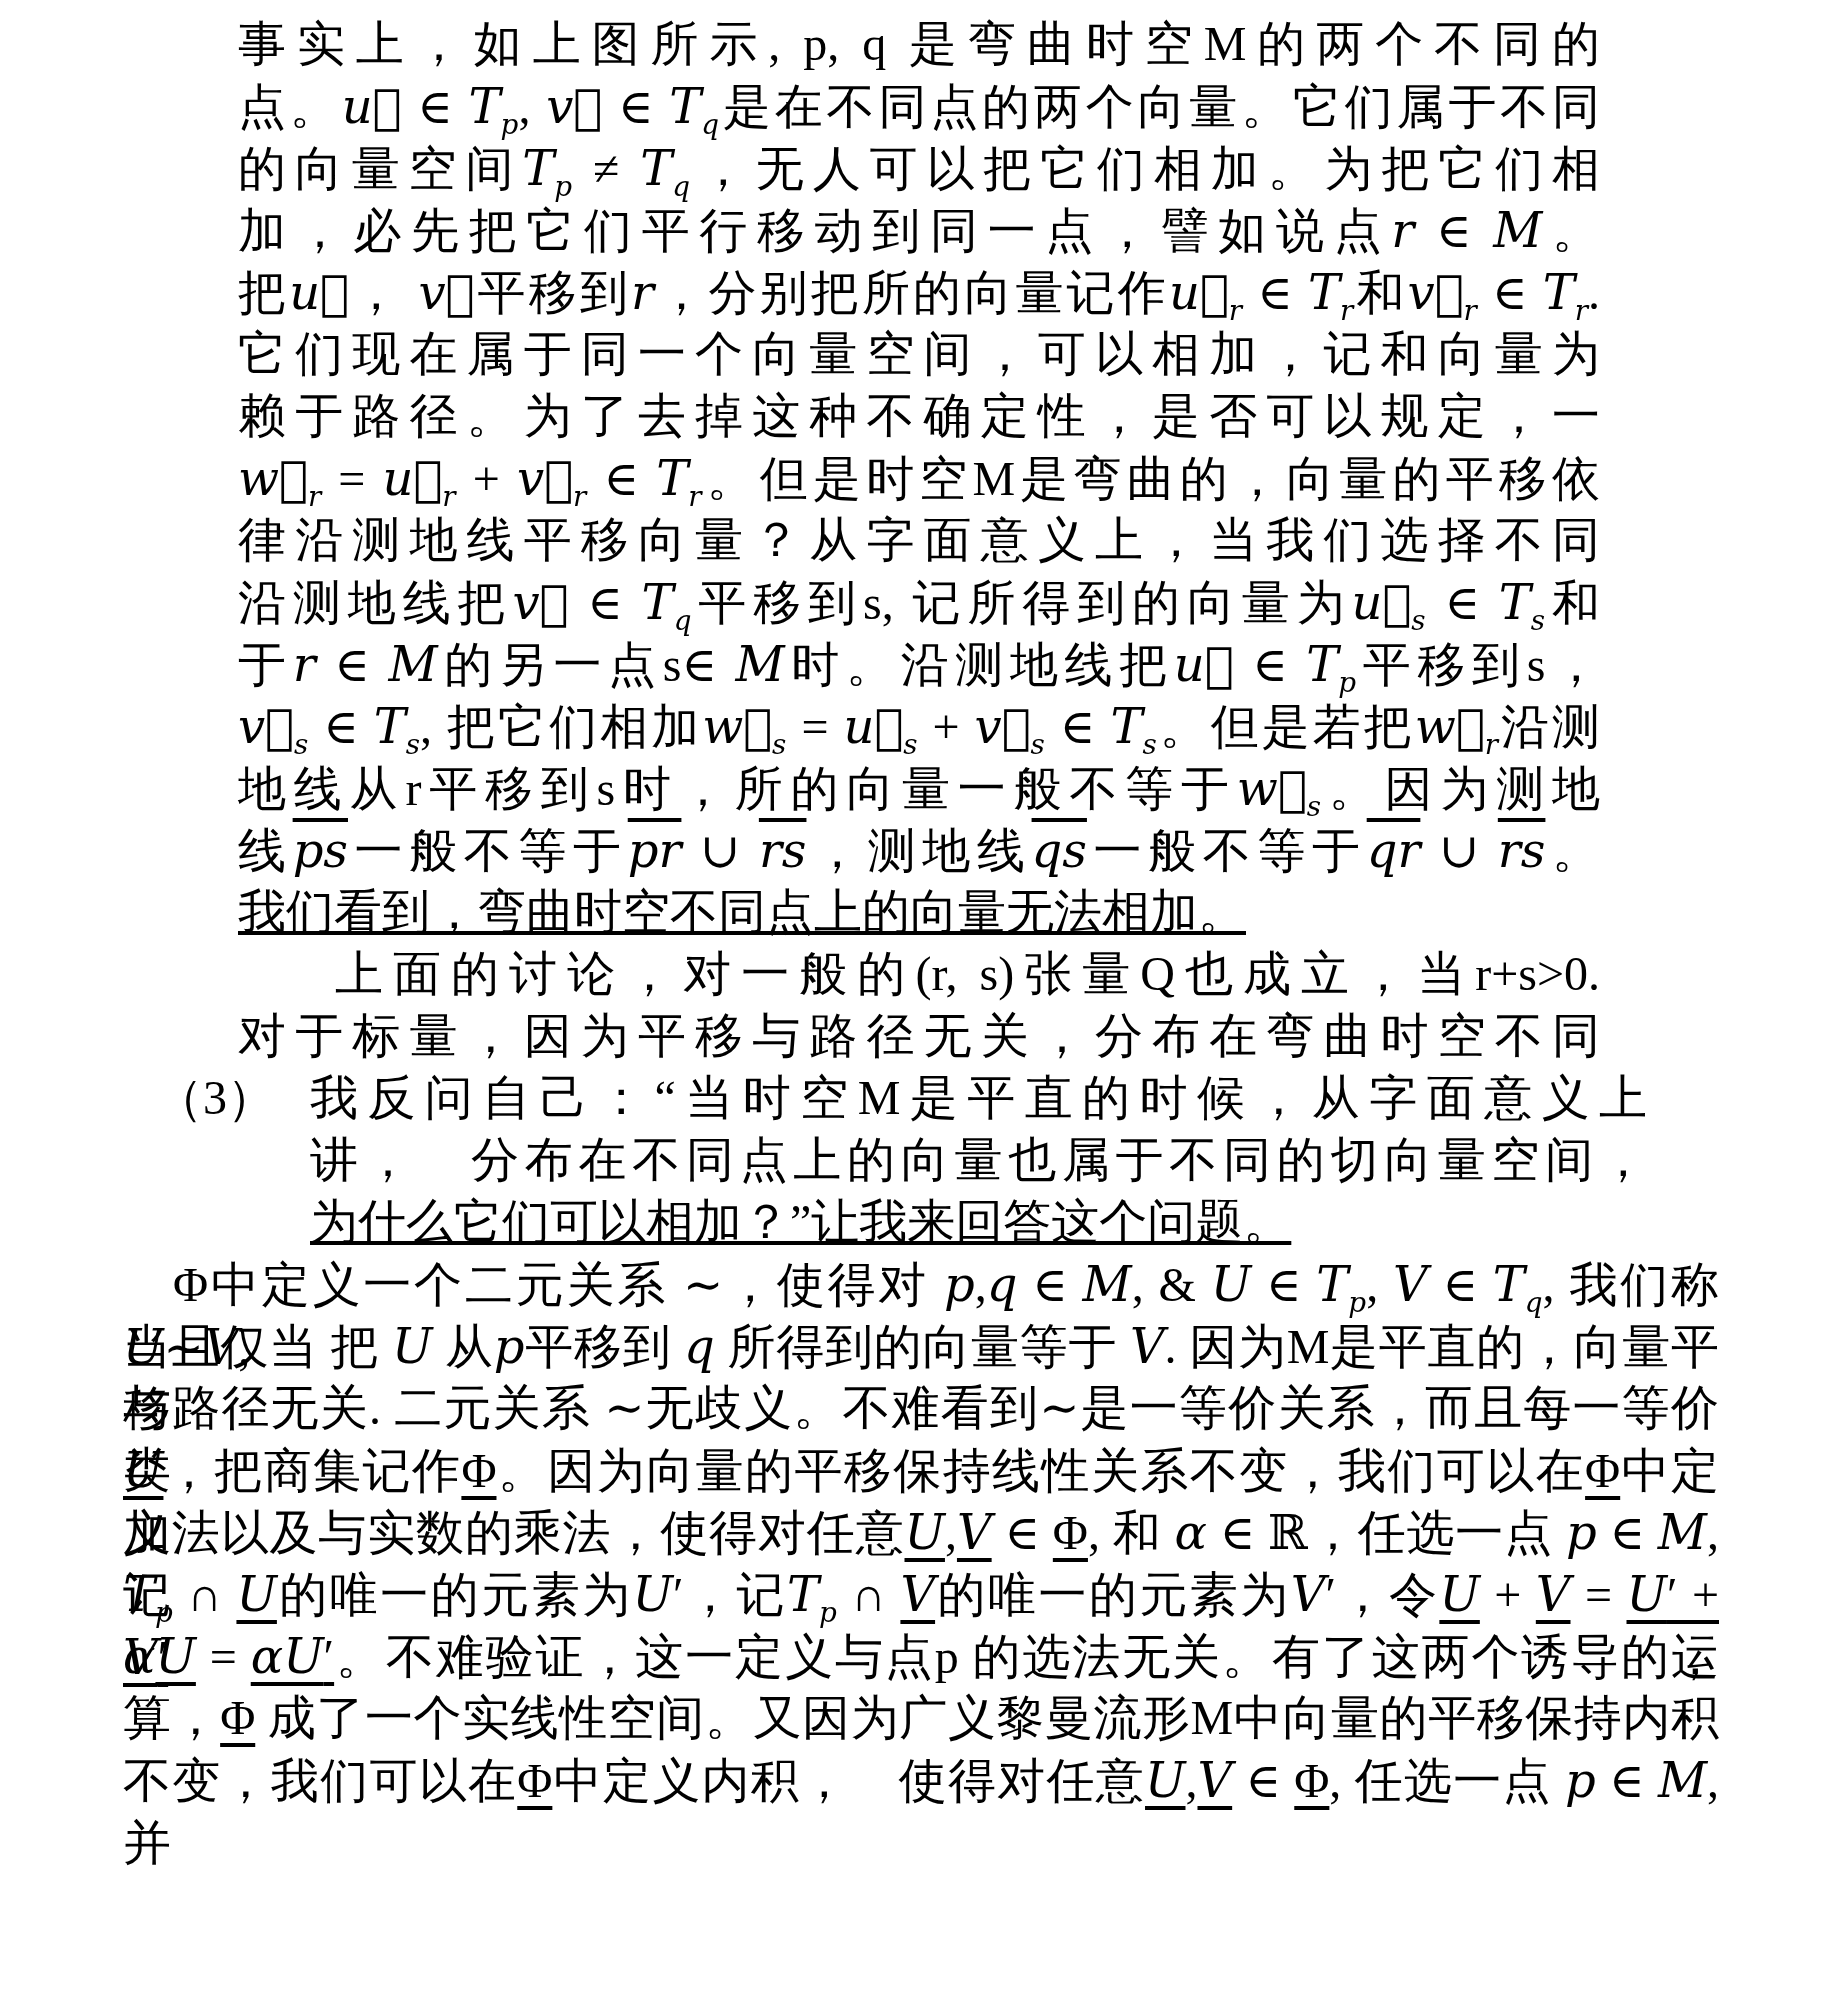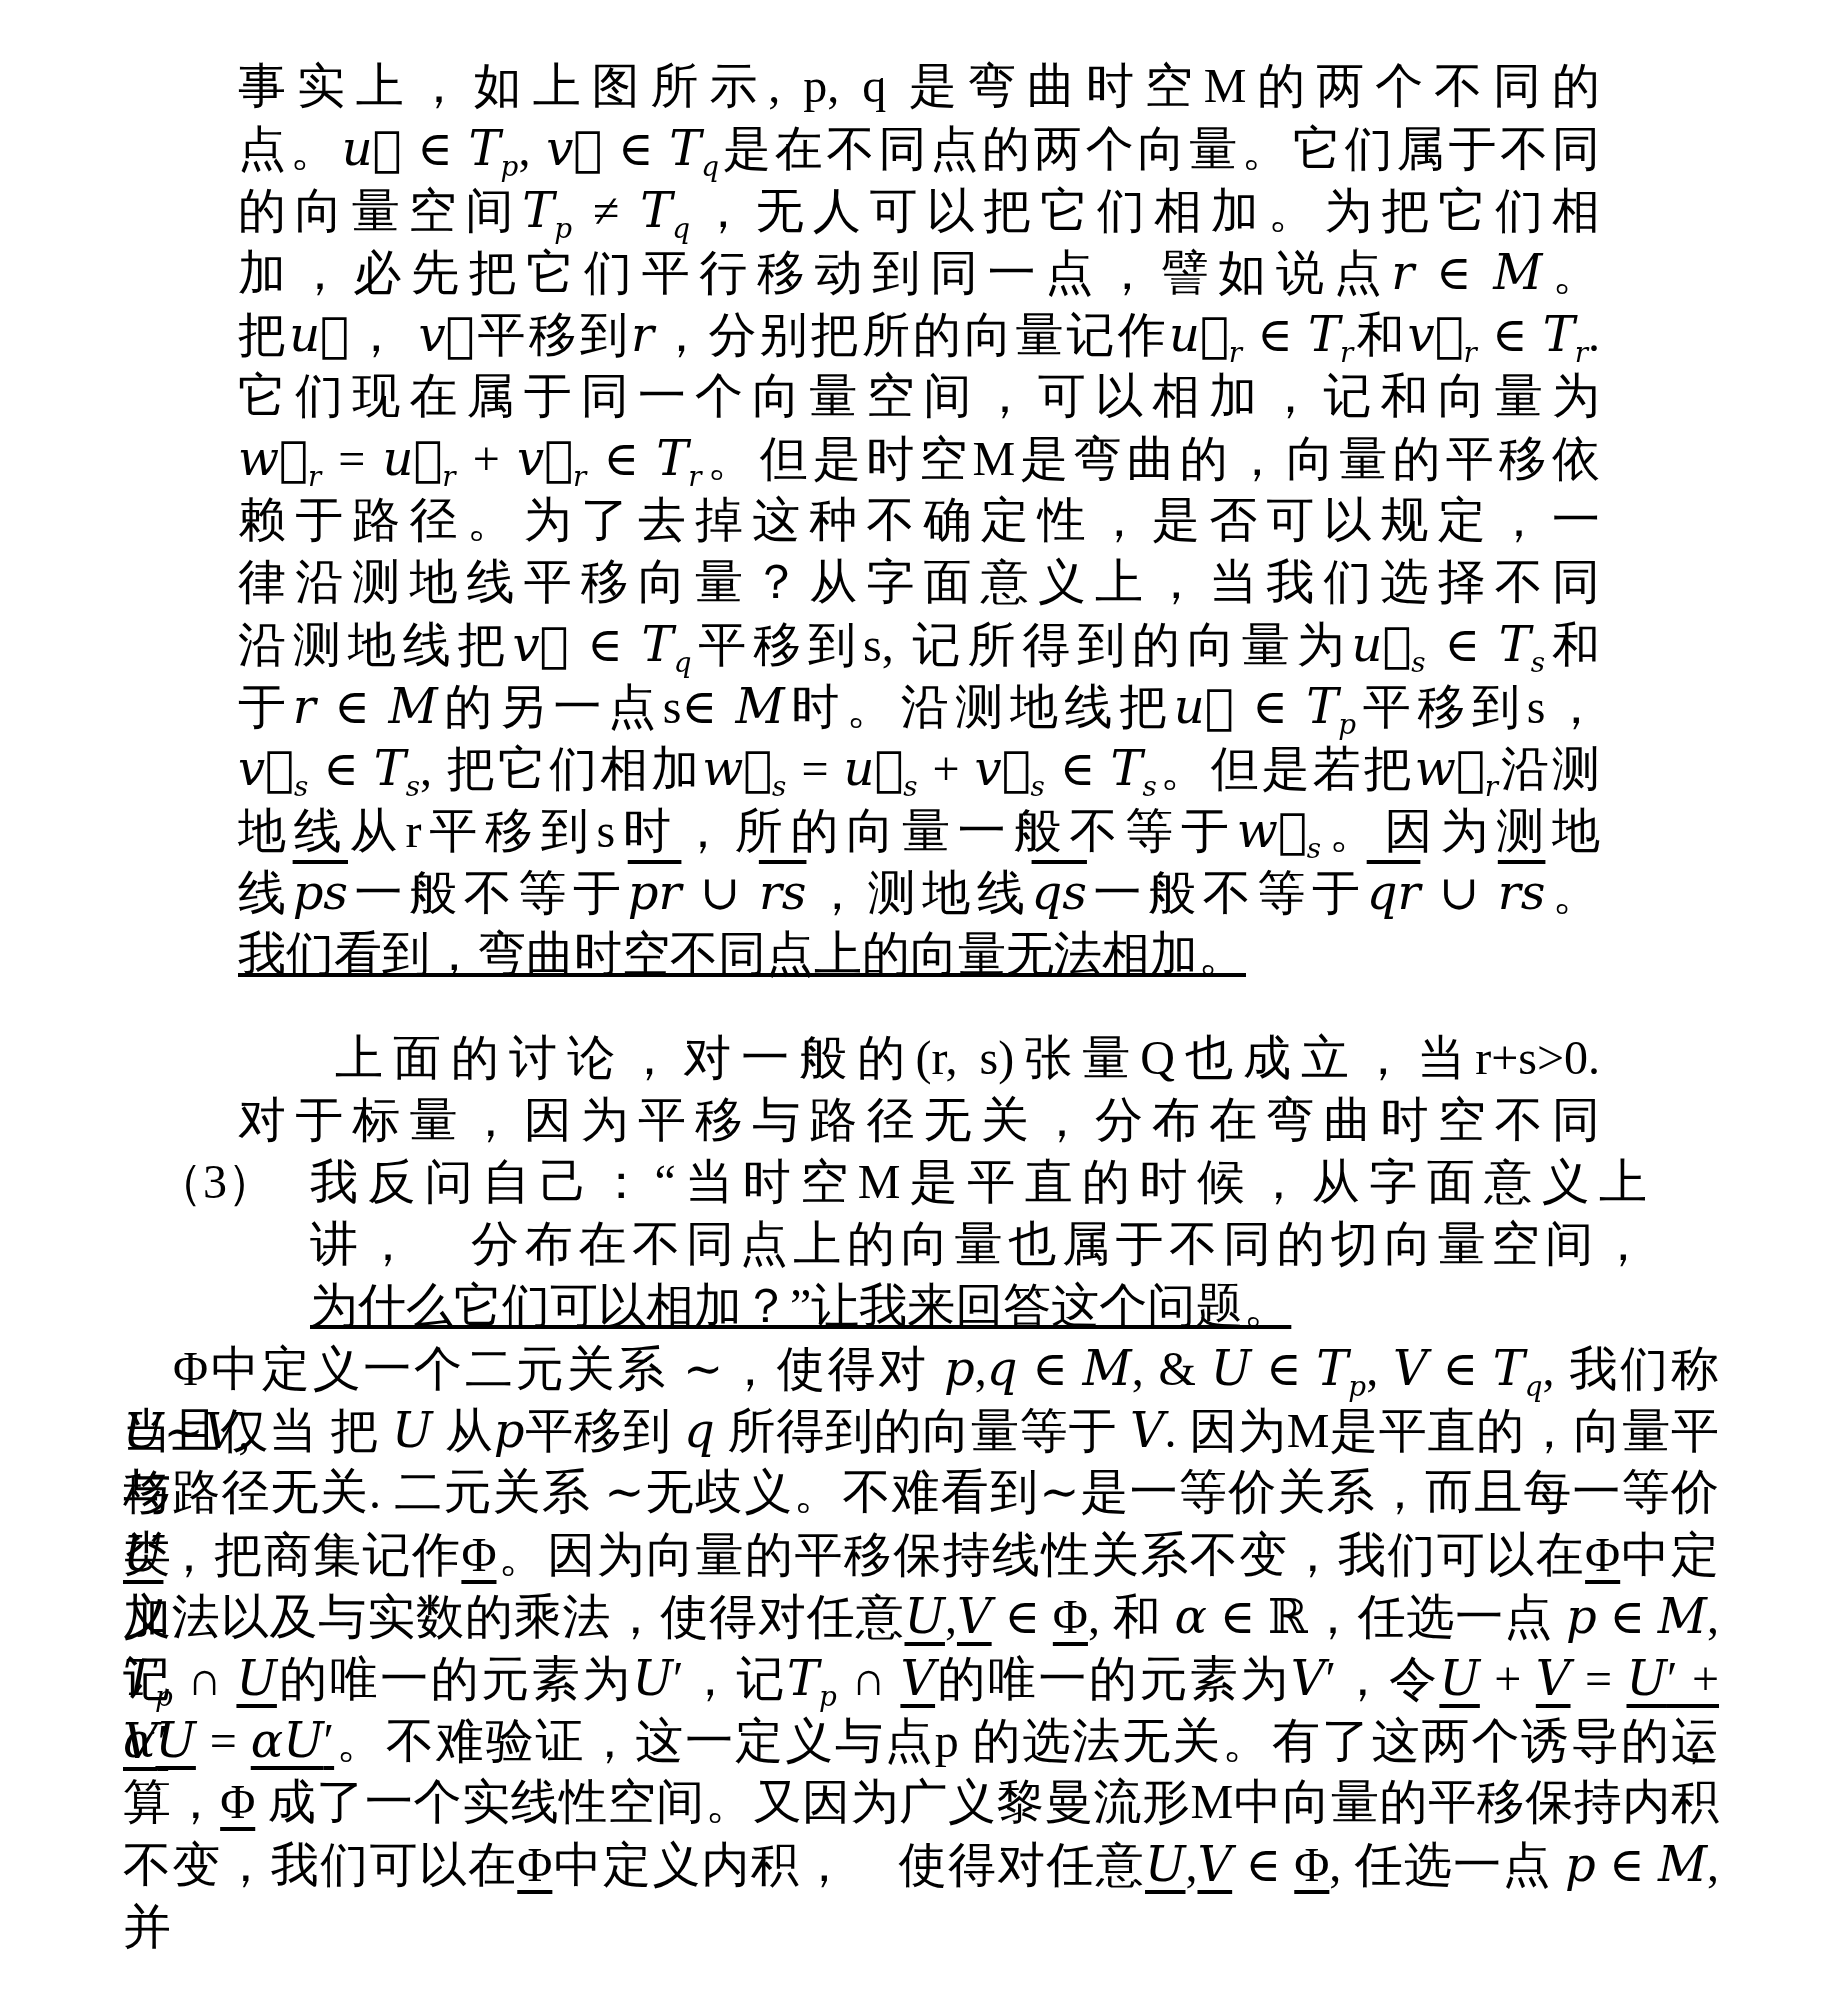--- a/index.html
+++ b/index.html
@@ -12,21 +12,21 @@
     box-sizing:border-box;
     overflow:hidden;
   }
   .page{
     width:1838px;height:2015px;
     box-sizing:border-box;
     padding:13px 119px 0 123px;
     background:#ffffff;
   }
   .para{margin:0;}
-  .p1,.p2{margin-left:115px;margin-right:119px;margin-top:42px;}
+  .p1,.p2{margin-left:115px;margin-right:119px;}
   .p3{margin-left:187px;margin-right:72px;position:relative;}
   .p3 .marker{position:absolute;left:-155px;top:0;white-space:nowrap;}
   .p2 div.line:first-of-type{text-indent:97px;}
   .p4 div.line:first-of-type{text-indent:50px;}
   .line{
     text-align:justify;
     text-align-last:justify;
     height:62px;
   }
   .line.last{text-align-last:left;text-decoration:underline;}
@@ -40,22 +40,22 @@
 
 <div class="page">
 
   <div class="para p1">
       <div class="line">事实上，如上图所示, p, q 是弯曲时空M的两个不同的</div>
       <div class="line">点。<i>u⃗</i> ∈ <i>T<sub>p</sub></i>, <i>v⃗</i> ∈ <i>T<sub>q</sub></i>是在不同点的两个向量。它们属于不同</div>
       <div class="line">的向量空间<i>T<sub>p</sub></i> ≠ <i>T<sub>q</sub></i>，无人可以把它们相加。为把它们相</div>
       <div class="line">加，必先把它们平行移动到同一点，譬如说点<i>r</i> ∈ <i>M</i>。</div>
       <div class="line">把<i>u⃗</i>， <i>v⃗</i>平移到<i>r</i>，分别把所的向量记作<i>u⃗<sub>r</sub></i> ∈ <i>T<sub>r</sub></i>和<i>v⃗<sub>r</sub></i> ∈ <i>T<sub>r</sub></i>.</div>
       <div class="line">它们现在属于同一个向量空间，可以相加，记和向量为</div>
+      <div class="line">赖于路径。为了去掉这种不确定性，是否可以规定，一</div>
       <div class="line"><i>w⃗<sub>r</sub></i> = <i>u⃗<sub>r</sub></i> + <i>v⃗<sub>r</sub></i> ∈ <i>T<sub>r</sub></i>。但是时空M是弯曲的，向量的平移依</div>
-      <div class="line">赖于路径。为了去掉这种不确定性，是否可以规定，一</div>
       <div class="line">律沿测地线平移向量？从字面意义上，当我们选择不同</div>
       <div class="line">沿测地线把<i>v⃗</i> ∈ <i>T<sub>q</sub></i>平移到s, 记所得到的向量为<i>u⃗<sub>s</sub></i> ∈ <i>T<sub>s</sub></i>和</div>
       <div class="line">于<i>r</i> ∈ <i>M</i>的另一点s∈ <i>M</i>时。沿测地线把<i>u⃗</i> ∈ <i>T<sub>p</sub></i>平移到s，</div>
       <div class="line"><i>v⃗<sub>s</sub></i> ∈ <i>T<sub>s</sub></i>, 把它们相加<i>w⃗<sub>s</sub></i> = <i>u⃗<sub>s</sub></i> + <i>v⃗<sub>s</sub></i> ∈ <i>T<sub>s</sub></i>。但是若把<i>w⃗<sub>r</sub></i>沿测</div>
       <div class="line">地线从r平移到s时，所的向量一般不等于<i>w⃗<sub>s</sub></i>。因为测地</div>
       <div class="line">线<i><span class="ol">ps</span></i>一般不等于<i><span class="ol">pr</span></i> ∪ <i><span class="ol">rs</span></i>，测地线<i><span class="ol">qs</span></i>一般不等于<i><span class="ol">qr</span></i> ∪ <i><span class="ol">rs</span></i>。</div>
       <div class="line last">我们看到，弯曲时空不同点上的向量无法相加。</div>
     </div>
 
   <div class="para p2">

